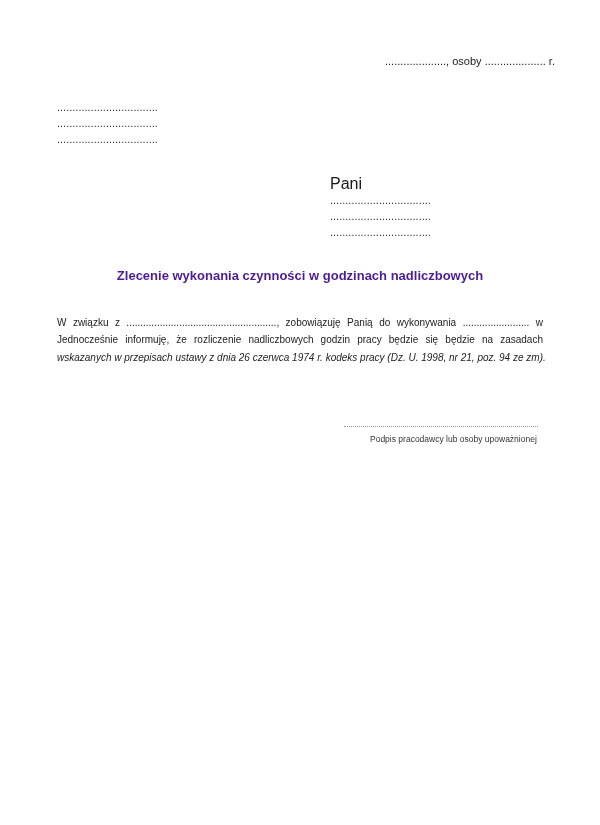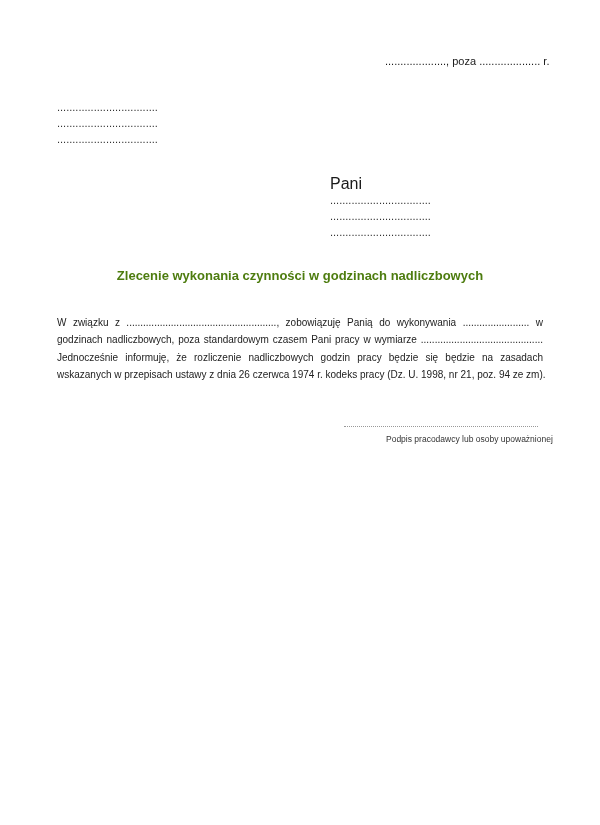--- a/index.html
+++ b/index.html
@@ -35,77 +35,77 @@
     }
     .recipient-label {
       color: #1a1a1a;
       font-size: 16px;
     }
     .doc-title {
       left: 0; width: 600px; top: 268px;
       text-align: center;
       font-size: 13px;
       font-weight: bold;
-      color: #4d7c0f;
+      color: #4c1d95;
     }
     .body-para {
       position: absolute;
       left: 57px; top: 314px;
       width: 486px;
       font-size: 10px;
       line-height: 17.3px;
       color: #222;
     }
     .body-line {
       display: block;
       text-align: justify;
       text-align-last: justify;
       white-space: nowrap;
       height: 17.3px;
     }
     .body-line.last {
       text-align-last: left;
+      font-style: italic;
     }
     .sig-line {
       left: 344px; top: 426px;
       width: 194px;
       border-top: 1px dotted #999;
       height: 0;
     }
     .sig-caption {
-      left: 386px; top: 434px;
+      left: 370px; top: 434px;
       font-size: 8.5px;
       color: #333;
     }
   </style>
 </head>
 <body>
 
 <div>
 
-  <div class="abs date-line">...................., poza .................... r.</div>
+  <div class="abs date-line">...................., osoby .................... r.</div>
 
   <div class="abs sender-block">
     <div>.................................</div>
     <div>.................................</div>
     <div>.................................</div>
   </div>
 
   <div class="abs recipient-block">
     <div class="recipient-label">Pani</div>
     <div>.................................</div>
     <div>.................................</div>
     <div>.................................</div>
   </div>
 
   <div class="abs doc-title">Zlecenie wykonania czynności w godzinach nadliczbowych</div>
 
   <div class="body-para">
     <span class="body-line">W związku z ......................................................, zobowiązuję Panią do wykonywania ........................ w</span>
-    <span class="body-line">godzinach nadliczbowych, poza standardowym czasem  Pani pracy w wymiarze ............................................</span>
     <span class="body-line">Jednocześnie informuję, że rozliczenie nadliczbowych godzin pracy będzie się będzie na zasadach</span>
     <span class="body-line last">wskazanych w przepisach ustawy z dnia 26 czerwca 1974 r. kodeks pracy (Dz. U. 1998, nr 21, poz. 94 ze zm).</span>
   </div>
 
   <div class="abs sig-line"></div>
   <div class="abs sig-caption">Podpis pracodawcy lub osoby upoważnionej</div>
 
 </div>
 
 </body></html>

